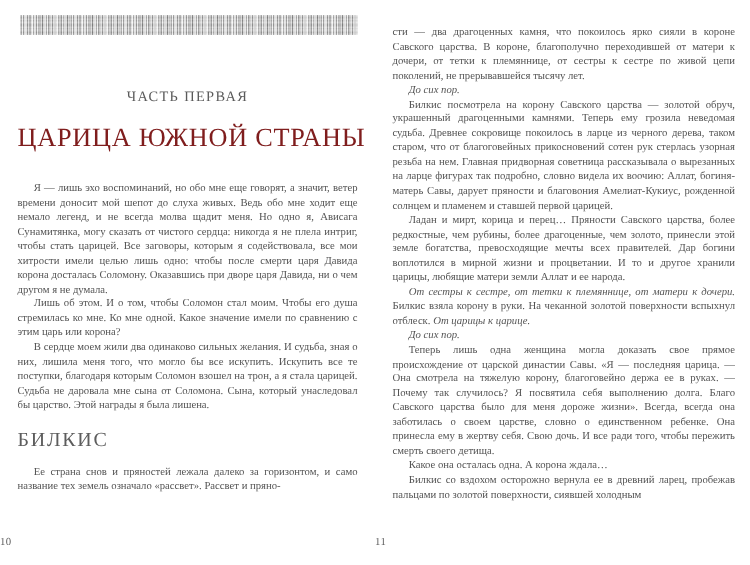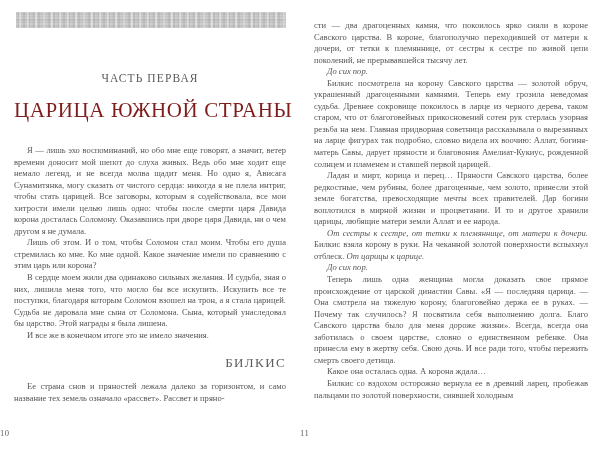--- a/index.html
+++ b/index.html
@@ -105,22 +105,22 @@
   .body-block p {
     margin: 0;
     text-indent: 13px;
   }
   .body-block p.noindent { text-indent: 0; }
 
   .left-body { margin-top: 22px; }
 
   .section-heading {
     margin: 14px 0 10px 0;
-    text-align: right;
-    font-size: 13px;
+    text-align: left;
+    font-size: 16px;
     letter-spacing: 1.4px;
     font-weight: 400;
     color: #5d5d5d;
   }
 
   .right-body { padding-top: 20px; }
   .right-body p { margin: 0; text-indent: 13px; }
   .right-body p.noindent { text-indent: 0; }
   .right-body em { font-style: italic; }
 
@@ -145,21 +145,20 @@
     <div class="ornament-band"></div>
 
     <div class="part-label">ЧАСТЬ ПЕРВАЯ</div>
 
     <h1 class="chapter-title">ЦАРИЦА ЮЖНОЙ СТРАНЫ</h1>
 
     <div class="body-block italic left-body">
       <p>Я — лишь эхо воспоминаний, но обо мне еще говорят, а значит, ветер времени доносит мой шепот до слуха живых. Ведь обо мне ходит еще немало легенд, и не всегда молва щадит меня. Но одно я, Ависага Сунамитянка, могу сказать от чистого сердца: никогда я не плела интриг, чтобы стать царицей. Все заговоры, которым я содействовала, все мои хитрости имели целью лишь одно: чтобы после смерти царя Давида корона досталась Соломону. Оказавшись при дворе царя Давида, ни о чем другом я не думала.</p>
       <p>Лишь об этом. И о том, чтобы Соломон стал моим. Чтобы его душа стремилась ко мне. Ко мне одной. Какое значение имели по сравнению с этим царь или корона?</p>
       <p>В сердце моем жили два одинаково сильных желания. И судьба, зная о них, лишила меня того, что могло бы все искупить. Искупить все те поступки, благодаря которым Соломон взошел на трон, а я стала царицей. Судьба не даровала мне сына от Соломона. Сына, который унаследовал бы царство. Этой награды я была лишена.</p>
-      <p>И все же в конечном итоге это не имело значения.</p>
     </div>
 
     <div class="section-heading">БИЛКИС</div>
 
     <div class="body-block">
       <p>Ее страна снов и пряностей лежала далеко за горизонтом, и само название тех земель означало «рассвет». Рассвет и пряно-</p>
     </div>
 
     <div class="folio">10</div>
   </div>

